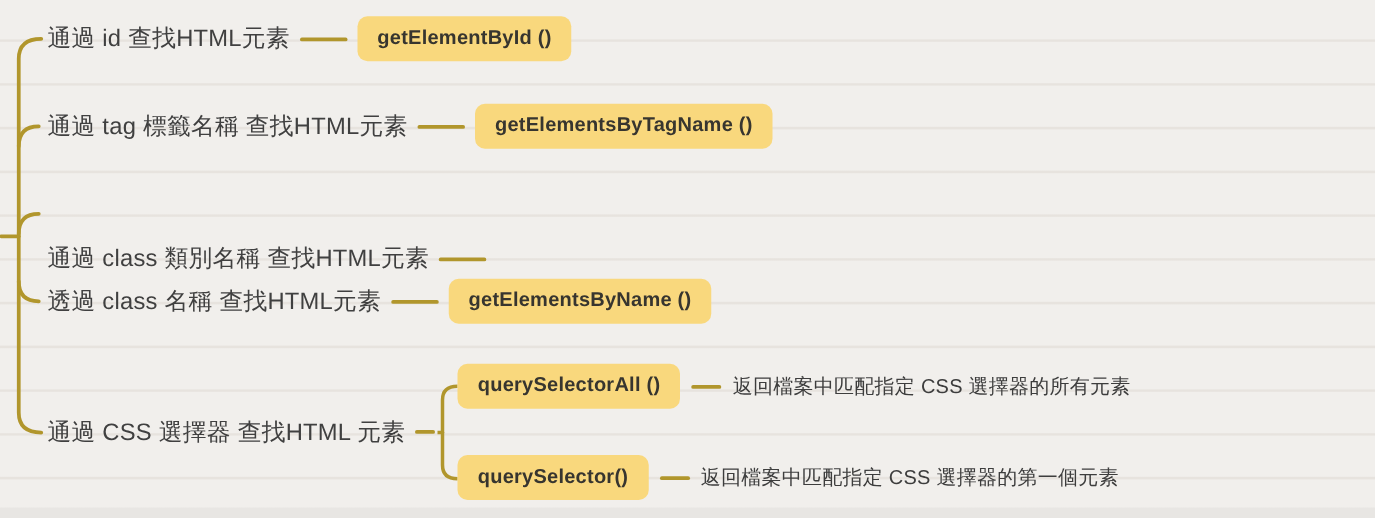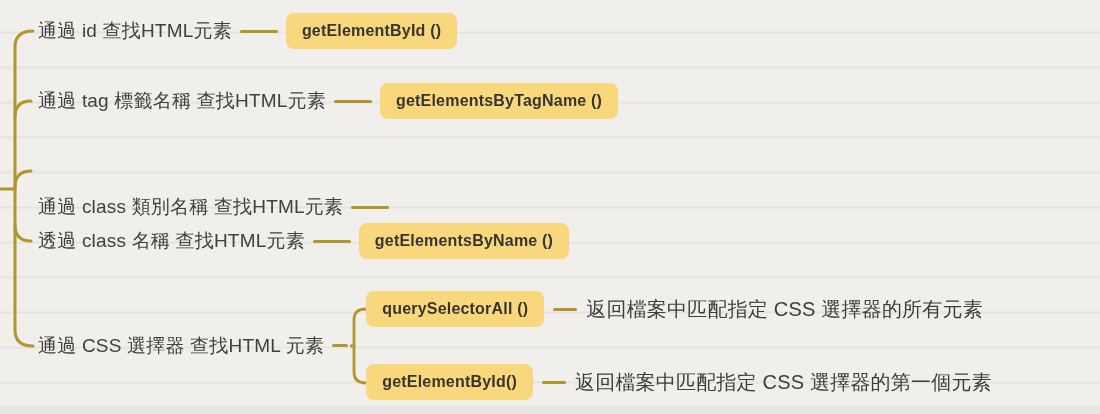--- a/index.html
+++ b/index.html
@@ -38,21 +38,21 @@
   }
   .dash.sm{width:24px;margin:0 9px;}
   .method-box{
     background:#f9d87d;color:#37352f;
     font-size:16px;font-weight:bold;letter-spacing:.2px;
     padding:6px 16px;border-radius:8px;
     line-height:24px;white-space:nowrap;flex:0 0 auto;
   }
   .fork-col{display:flex;flex-direction:column;gap:35px;}
   .sub-row{display:flex;align-items:center;height:38px;white-space:nowrap;}
-  .desc{font-size:20px;color:#3d3d3d;letter-spacing:.2px;}
+  .desc{font-size:16px;color:#3d3d3d;letter-spacing:.2px;}
   .fork-svg{flex:0 0 auto;align-self:center;margin-left:-6px;}
 </style>
 </head>
 <body>
 
 <div class="canvas">
 
   <svg class="connectors" width="1100" height="414" viewBox="0 0 1100 414">
     <g fill="none" stroke="#b1962c" stroke-width="3" stroke-linecap="round">
       <path d="M 33 31 Q 15 31 15 47 L 15 330 Q 15 346 33 346"></path>
@@ -95,20 +95,20 @@
         <path d="M 0 39 L 4 39"></path>
       </g>
     </svg>
     <div class="fork-col">
       <div class="sub-row">
         <span class="method-box">querySelectorAll ()</span>
         <span class="dash sm"></span>
         <span class="desc">返回檔案中匹配指定 CSS 選擇器的所有元素</span>
       </div>
       <div class="sub-row">
-        <span class="method-box">getElementById()</span>
+        <span class="method-box">querySelector()</span>
         <span class="dash sm"></span>
         <span class="desc">返回檔案中匹配指定 CSS 選擇器的第一個元素</span>
       </div>
     </div>
   </div>
 
 </div>
 
 </body></html>

